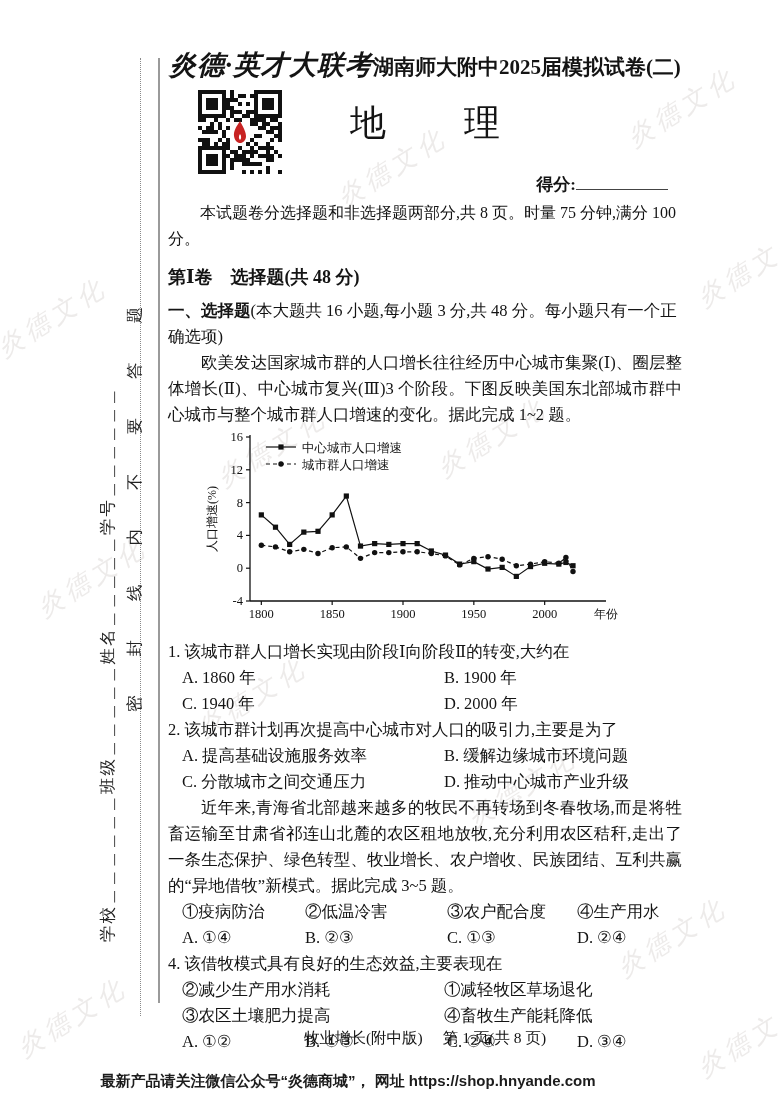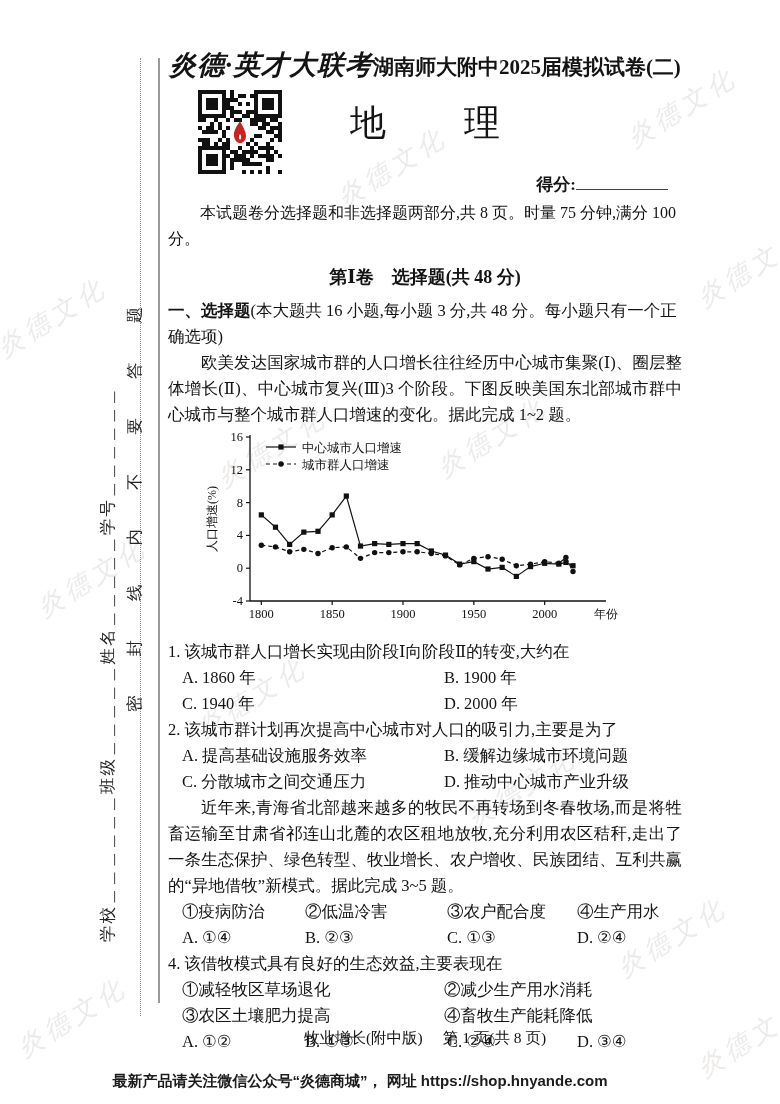--- a/index.html
+++ b/index.html
@@ -36,34 +36,34 @@
   .exam-title .series{font-weight:bold;font-style:italic;font-size:27px;letter-spacing:1px;}
   .exam-title .rest{font-weight:bold;font-size:21px;}
   .header-row{position:relative;height:112px;}
   .qr{position:absolute;left:30px;top:6px;width:84px;height:84px;}
   .subject-wrap{position:absolute;left:0;right:0;top:26px;text-align:center;}
   .subject{display:inline-block;font-size:36px;font-weight:normal;
     letter-spacing:78px;margin-right:-78px;}
   .score{position:absolute;right:14px;bottom:-2px;font-size:17px;font-weight:bold;}
   .score-line{display:inline-block;width:92px;border-bottom:1.2px solid #444;height:14px;}
   .instructions{margin:4px 0 0 0;text-indent:2em;font-size:16px;}
-  .volume{text-align:center;font-weight:bold;font-size:18px;margin:12px 0 8px 0;}
+  .volume{text-align:left;font-weight:bold;font-size:18px;margin:12px 0 8px 0;}
   .lead{margin:0;}
   .lead .lead-bold{font-weight:bold;}
   .passage{margin:0;text-indent:2em;text-align:justify;}
   .chart-wrap{margin:3px 0 2px 36px;}
   .q-stem{margin:0;}
   .cols2{display:grid;grid-template-columns:262px auto;padding-left:14px;}
   .cols4{display:grid;grid-template-columns:123px 142px 130px auto;padding-left:14px;}
   .opt .lab{margin-right:4px;}
   
   .footer{position:absolute;top:1028px;left:168px;width:514px;text-align:center;
     font-size:15.5px;}
   .footer span{margin:0 10px;}
-  .promo{position:absolute;top:1072px;left:16px;width:688px;text-align:center;
+  .promo{position:absolute;top:1072px;left:4px;width:688px;text-align:center;
     font-family:"Liberation Sans","DejaVu Sans",sans-serif;font-weight:bold;
     font-size:15px;color:#1c1c1c;}
 </style>
 </head>
 <body>
 
 <div class="wm" style="left:-10px;top:300px">炎德文化</div>
 <div class="wm" style="left:30px;top:560px">炎德文化</div>
 <div class="wm" style="left:10px;top:1000px">炎德文化</div>
 <div class="wm" style="left:210px;top:430px">炎德文化</div>
@@ -355,22 +355,22 @@
   </div>
   <div class="cols4">
     <span class="opt"><span class="lab">A.</span><span>①④</span></span>
     <span class="opt"><span class="lab">B.</span><span>②③</span></span>
     <span class="opt"><span class="lab">C.</span><span>①③</span></span>
     <span class="opt"><span class="lab">D.</span><span>②④</span></span>
   </div>
 
   <p class="q-stem">4. 该借牧模式具有良好的生态效益,主要表现在</p>
   <div class="cols2">
+    <span>②减少生产用水消耗</span>
     <span>①减轻牧区草场退化</span>
-    <span>②减少生产用水消耗</span>
   </div>
   <div class="cols2">
     <span>③农区土壤肥力提高</span>
     <span>④畜牧生产能耗降低</span>
   </div>
   <div class="cols4">
     <span class="opt"><span class="lab">A.</span><span>①②</span></span>
     <span class="opt"><span class="lab">B.</span><span>①③</span></span>
     <span class="opt"><span class="lab">C.</span><span>②④</span></span>
     <span class="opt"><span class="lab">D.</span><span>③④</span></span>

